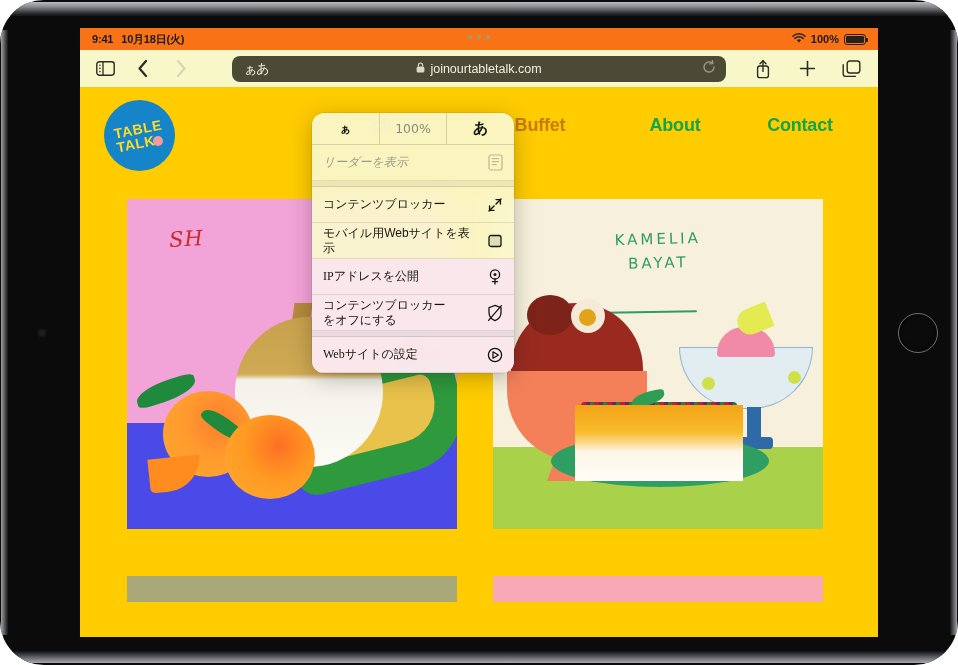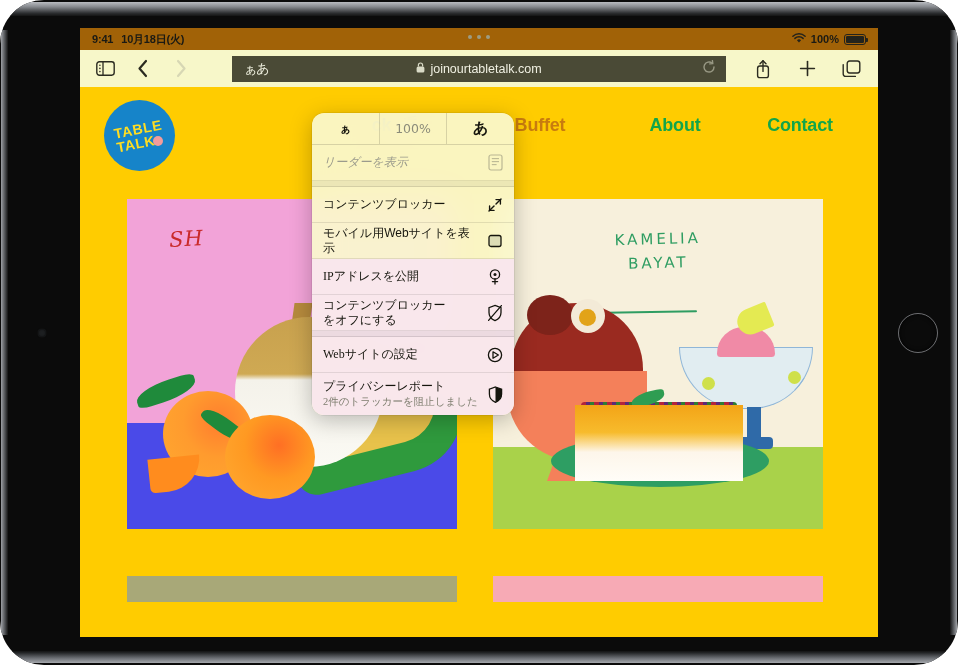--- a/index.html
+++ b/index.html
@@ -51,21 +51,21 @@
   
   #screen {
     position: absolute; left: 80px; top: 28px; width: 798px; height: 609px;
     background: #ffcc00;
     overflow: hidden;
   }
 
   
   #statusbar {
     position: absolute; left: 0; top: 0; width: 100%; height: 22px;
-    background: #a16207;
+    background: #f97316;
     display: flex; align-items: center;
     font-size: 11px; font-weight: bold; color: #1a1a14;
   }
   #status-left { position: absolute; left: 12px; display: flex; gap: 8px; align-items: baseline; }
   #status-time { letter-spacing: -0.2px; }
   #status-date { letter-spacing: -0.2px; }
   #status-right { position: absolute; right: 12px; display: flex; gap: 5px; align-items: center; }
   #status-battery-pct { font-size: 11px; font-weight: bold; }
   .batt-shell {
     width: 22px; height: 11px; border: 1.2px solid #23231c; border-radius: 3px;
@@ -88,21 +88,21 @@
     position: absolute; left: 0; top: 22px; width: 100%; height: 37px;
     background: #f7f7c9;
     display: flex; align-items: center;
   }
   #toolbar-left { display: flex; align-items: center; gap: 16px; padding-left: 14px; }
   #toolbar-right { display: flex; align-items: center; gap: 22px; padding-right: 16px; margin-left: auto; }
   .tb-btn { width: 22px; height: 22px; display: flex; align-items: center; justify-content: center; cursor: pointer; }
 
   #urlbar {
     position: absolute; left: 152px; width: 494px; height: 26px;
-    background: #4a4a36; border-radius: 0;
+    background: #4a4a36; border-radius: 8px;
     display: flex; align-items: center; justify-content: center;
     color: #e8e8d6;
   }
   #urlbar-aa {
     position: absolute; left: 12px; font-size: 13px; color: #edeedd; letter-spacing: -1px;
     font-family: "DejaVu Sans", sans-serif;
   }
   #urlbar-center { display: flex; align-items: center; gap: 5px; font-size: 12.5px; color: #f0f0e2; }
   #urlbar-reload { position: absolute; right: 10px; opacity: 0.55; }
 
@@ -560,29 +560,17 @@
         <div class="menu-item">
           <span class="mi-label">Webサイトの設定</span>
           <span class="mi-icon">
             <svg width="16" height="16" viewBox="0 0 16 16">
               <circle cx="8" cy="8" r="6.6" fill="none" stroke="#15150d" stroke-width="1.3"></circle>
               <path d="M6 4.8 L11.4 8 L6 11.2 Z" fill="none" stroke="#15150d" stroke-width="1.3" stroke-linejoin="round"></path>
             </svg>
           </span>
         </div>
 
-        <div class="menu-item" style="border-bottom:none; min-height:42px;">
-          <span>
-            <span class="mi-label" style="display:block">プライバシーレポート</span>
-            <span class="mi-sub" style="display:block">2件のトラッカーを阻止しました</span>
-          </span>
-          <span class="mi-icon">
-            <svg width="15" height="17" viewBox="0 0 15 17">
-              <path d="M7.5 1 L13.6 3.2 V8.1 C13.6 12.1 11 15 7.5 16.3 C4 15 1.4 12.1 1.4 8.1 V3.2 Z" fill="none" stroke="#15150d" stroke-width="1.3"></path>
-              <path d="M7.5 1 L13.6 3.2 V8.1 C13.6 12.1 11 15 7.5 16.3 Z" fill="#15150d"></path>
-            </svg>
-          </span>
-        </div>
       </div>
     </div>
 
   </div>
 </div>
 
 </body></html>

